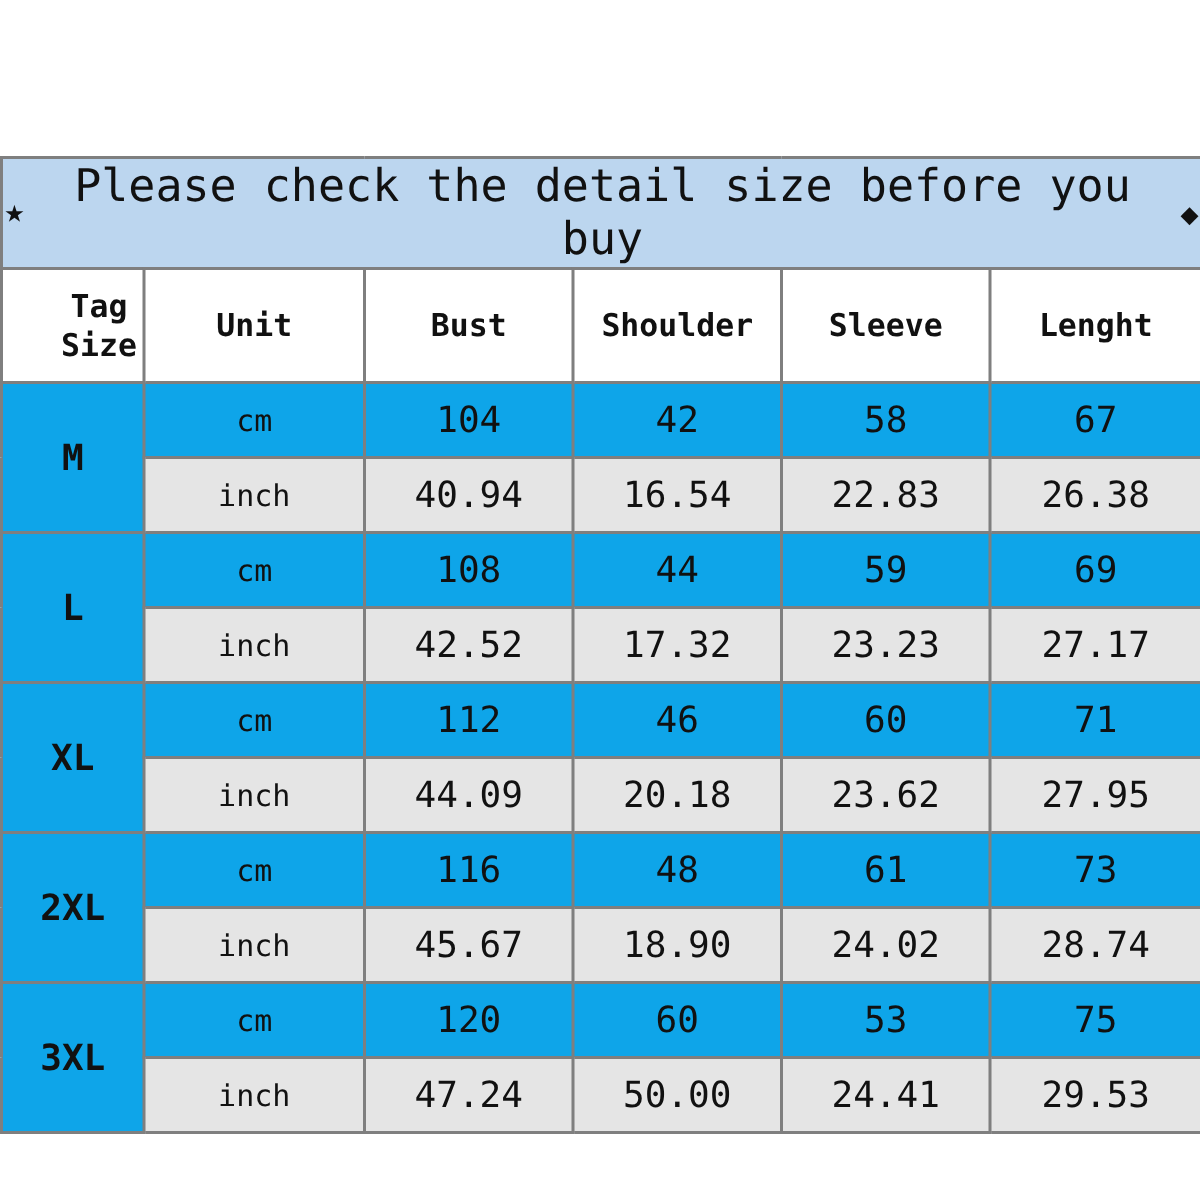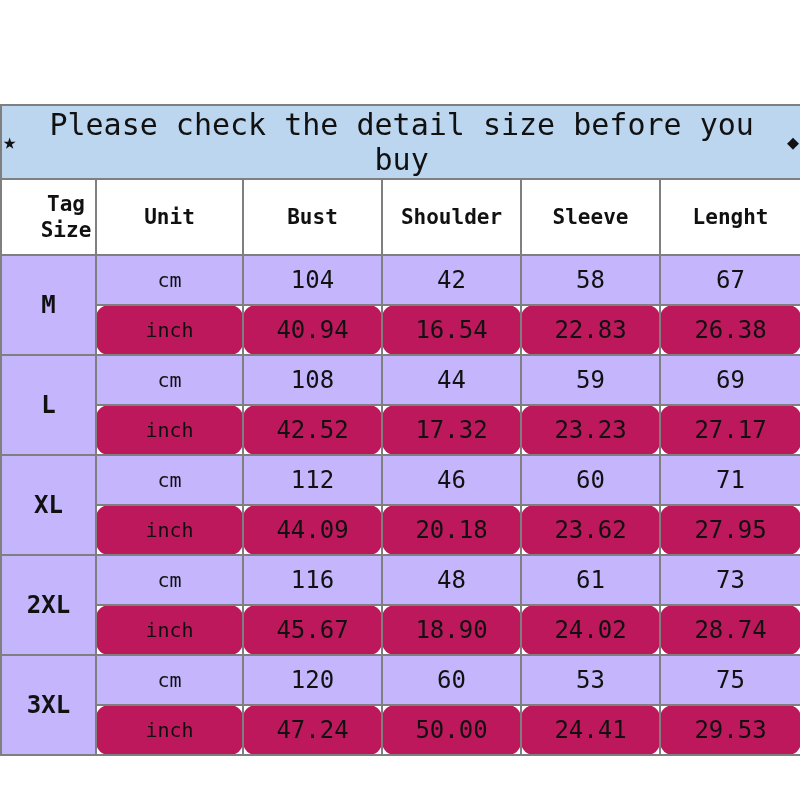--- a/index.html
+++ b/index.html
@@ -72,22 +72,22 @@
     font-weight: bold;
   }
   .unit-cell {
     font-size: 20px;
     height: 46px;
   }
   .val-cell {
     font-size: 24px;
     height: 46px;
   }
-  .row-cm td { background: #c4b5fd; }
-  .row-inch td { background: #be185d; border-radius: 13px; }
+  .row-cm td { background: #0ea5e9; }
+  .row-inch td { background: #e5e5e5; }
 
   
   col.c-size { width: 95px; }
   col.c-unit { width: 147px; }
   col.c-bust { width: 139px; }
   col.c-shoulder { width: 139px; }
   col.c-sleeve { width: 139px; }
   col.c-lenght { width: 141px; }
 </style>
 </head>

